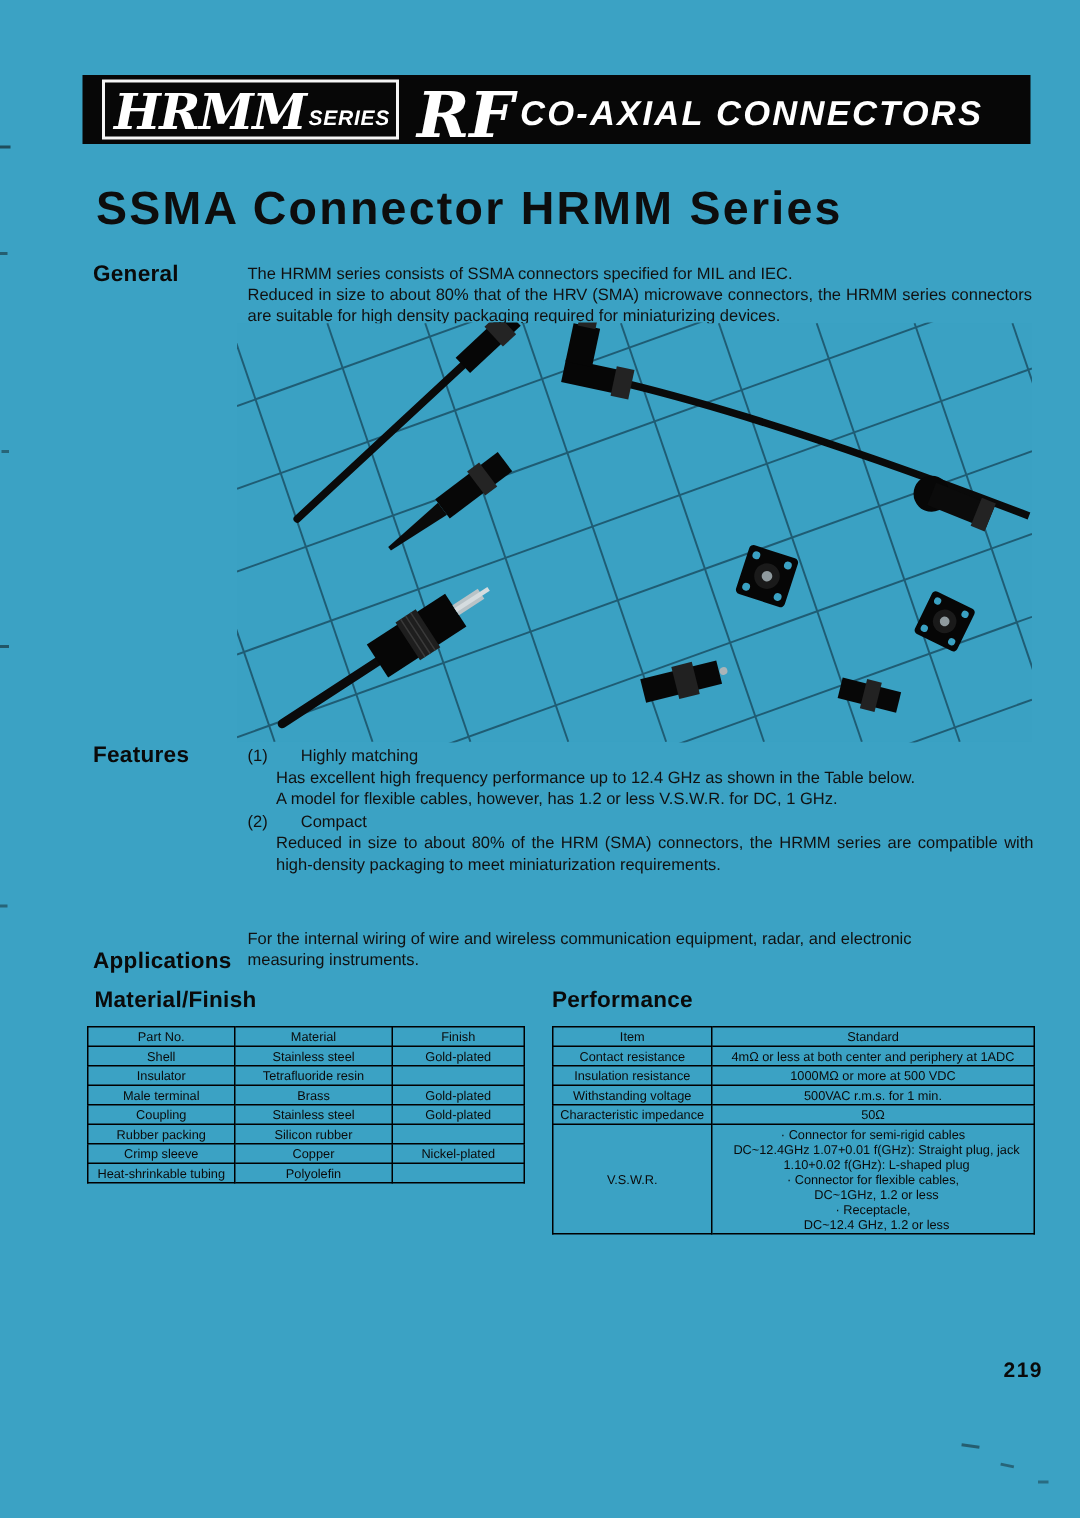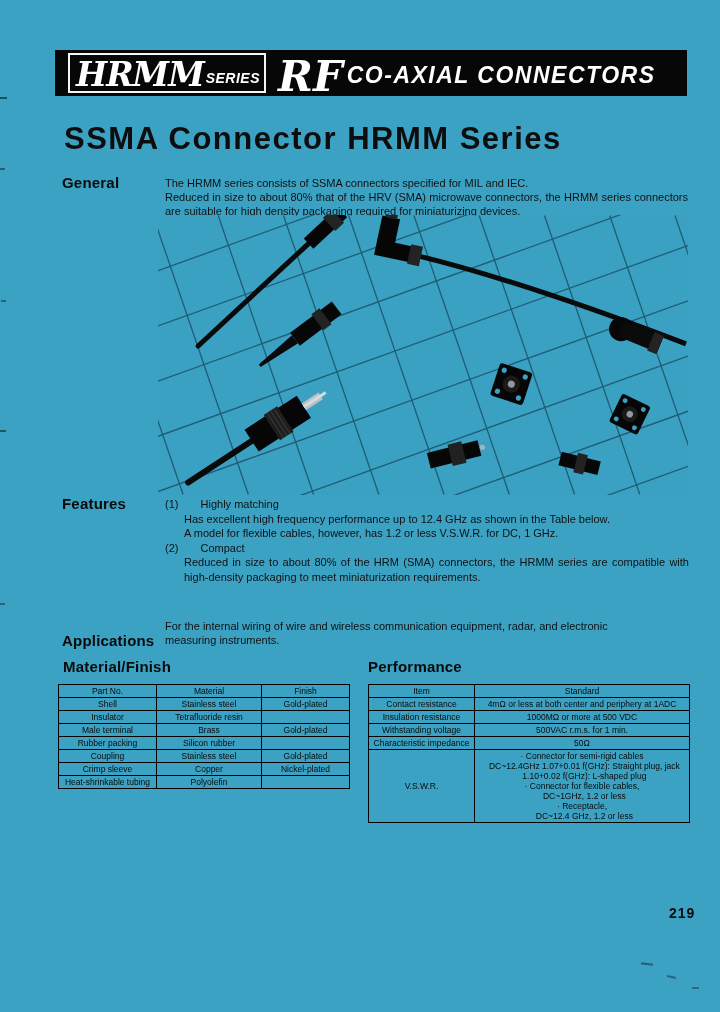--- a/index.html
+++ b/index.html
@@ -214,28 +214,28 @@
         <td>Insulator</td>
         <td>Tetrafluoride resin</td>
         <td></td>
       </tr>
       <tr>
         <td>Male terminal</td>
         <td>Brass</td>
         <td>Gold-plated</td>
       </tr>
       <tr>
+        <td>Coupling</td>
+        <td>Stainless steel</td>
+        <td>Gold-plated</td>
+      </tr>
+      <tr>
         <td>Rubber packing</td>
         <td>Silicon rubber</td>
         <td></td>
-      </tr>
-      <tr>
-        <td>Coupling</td>
-        <td>Stainless steel</td>
-        <td>Gold-plated</td>
       </tr>
       <tr>
         <td>Crimp sleeve</td>
         <td>Copper</td>
         <td>Nickel-plated</td>
       </tr>
       <tr>
         <td>Heat-shrinkable tubing</td>
         <td>Polyolefin</td>
         <td></td>

